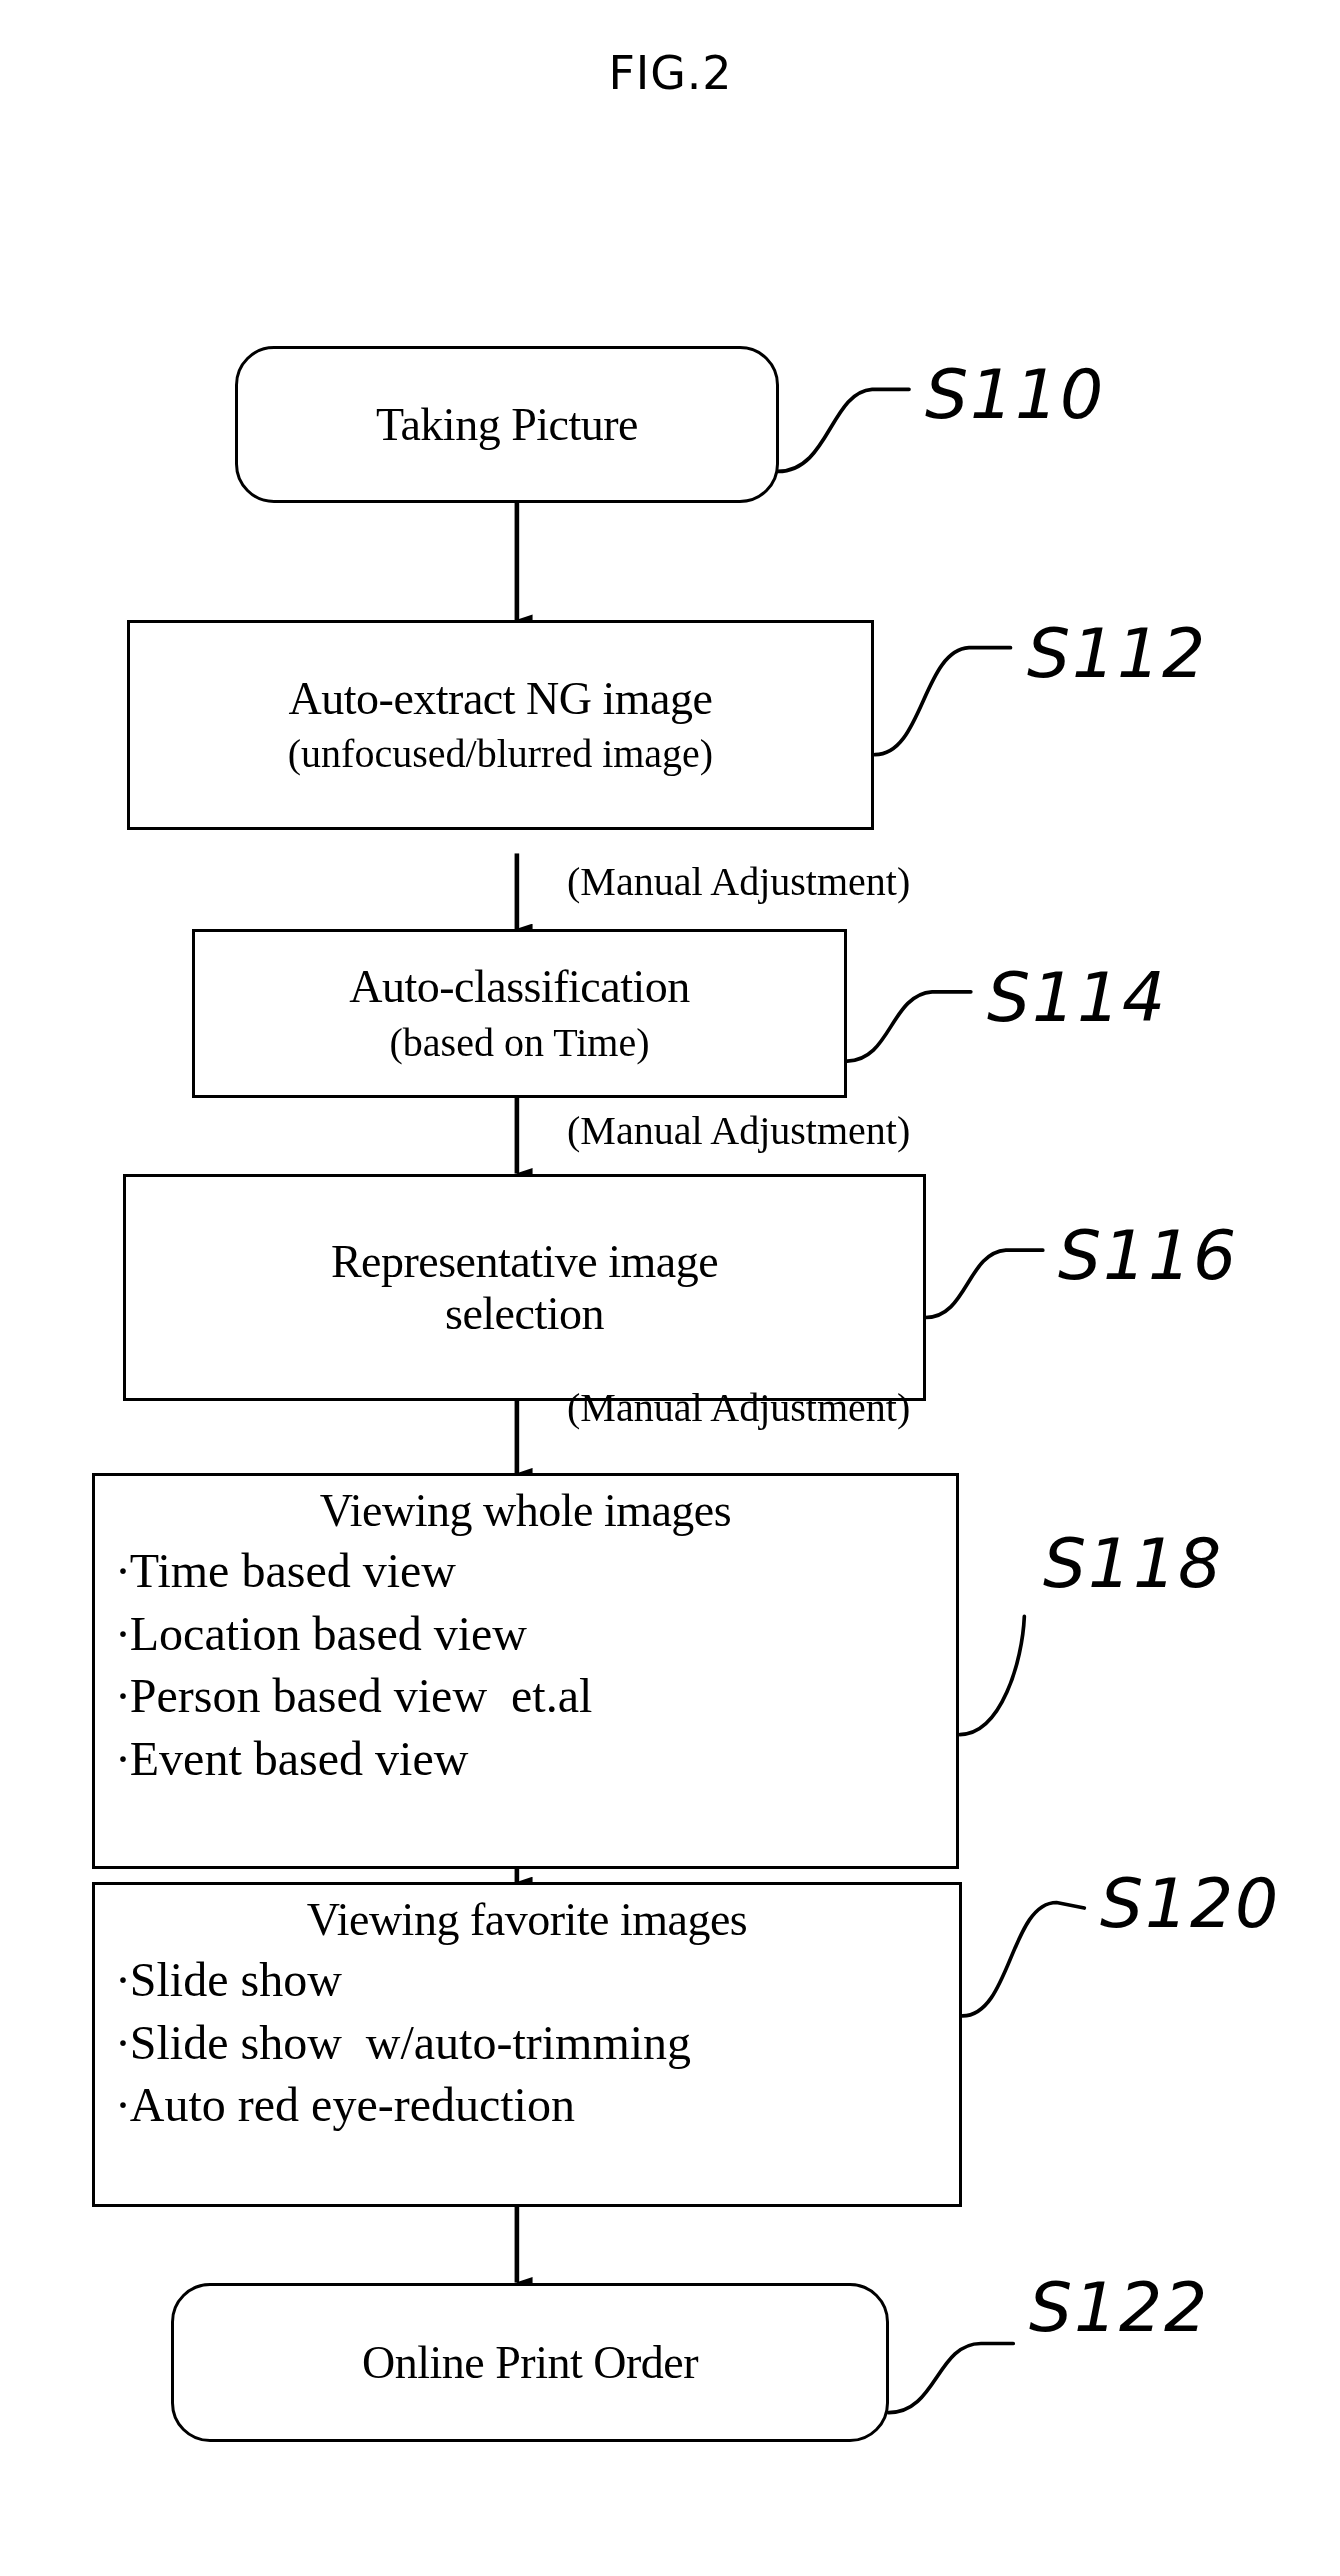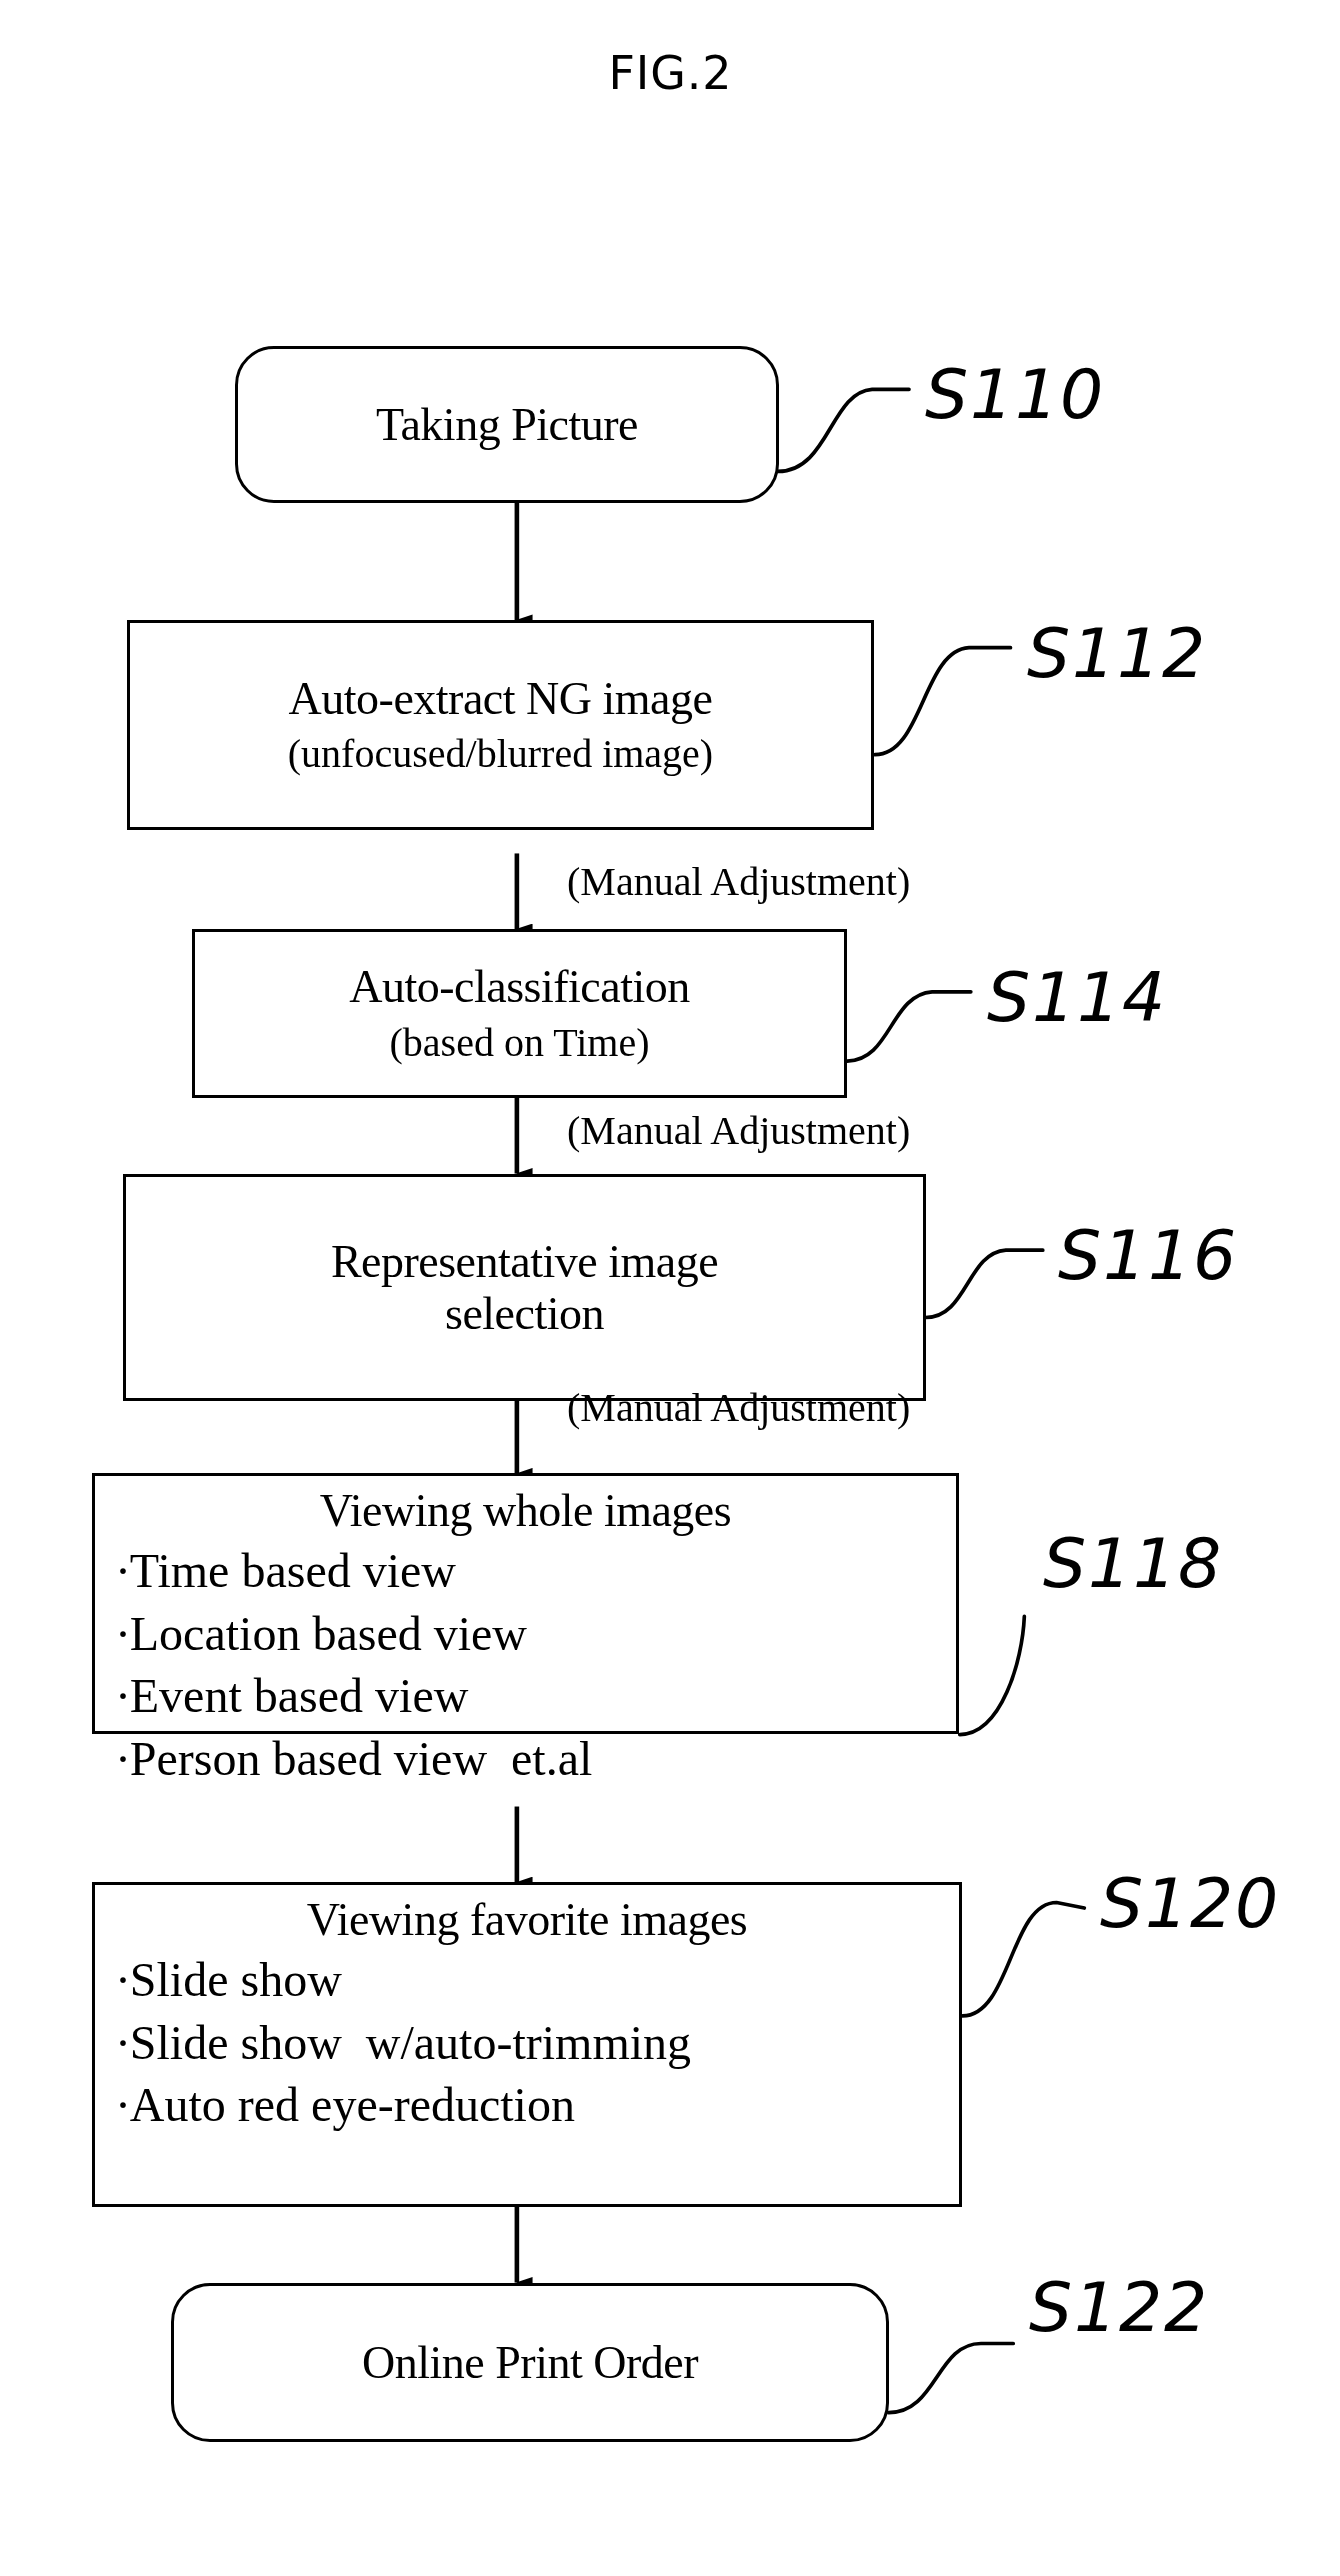--- a/index.html
+++ b/index.html
@@ -148,27 +148,27 @@
 <div class="node" style="left:192px; top:929px; width:655px; height:169px;">
   <div class="node-title">Auto-classification</div>
   <div class="node-sub">(based on Time)</div>
 </div>
 
 <div class="node" style="left:123px; top:1174px; width:803px; height:227px;">
   <div class="node-title">Representative image
 selection</div>
 </div>
 
-<div class="node listbox" style="left:92px; top:1473px; width:867px; height:261px;">
+<div class="node listbox" style="left:92px; top:1473px; width:867px; height:396px;">
   <div class="node-title">Viewing whole images</div>
   <ul class="bullets">
     <li><span class="dot">·</span><span>Time based view</span></li>
     <li><span class="dot">·</span><span>Location based view</span></li>
+    <li><span class="dot">·</span><span>Person based view  et.al</span></li>
     <li><span class="dot">·</span><span>Event based view</span></li>
-    <li><span class="dot">·</span><span>Person based view  et.al</span></li>
   </ul>
 </div>
 
 <div class="node listbox" style="left:92px; top:1882px; width:870px; height:325px;">
   <div class="node-title">Viewing favorite images</div>
   <ul class="bullets">
     <li><span class="dot">·</span><span>Slide show</span></li>
     <li><span class="dot">·</span><span>Slide show  w/auto-trimming</span></li>
     <li><span class="dot">·</span><span>Auto red eye-reduction</span></li>
   </ul>

